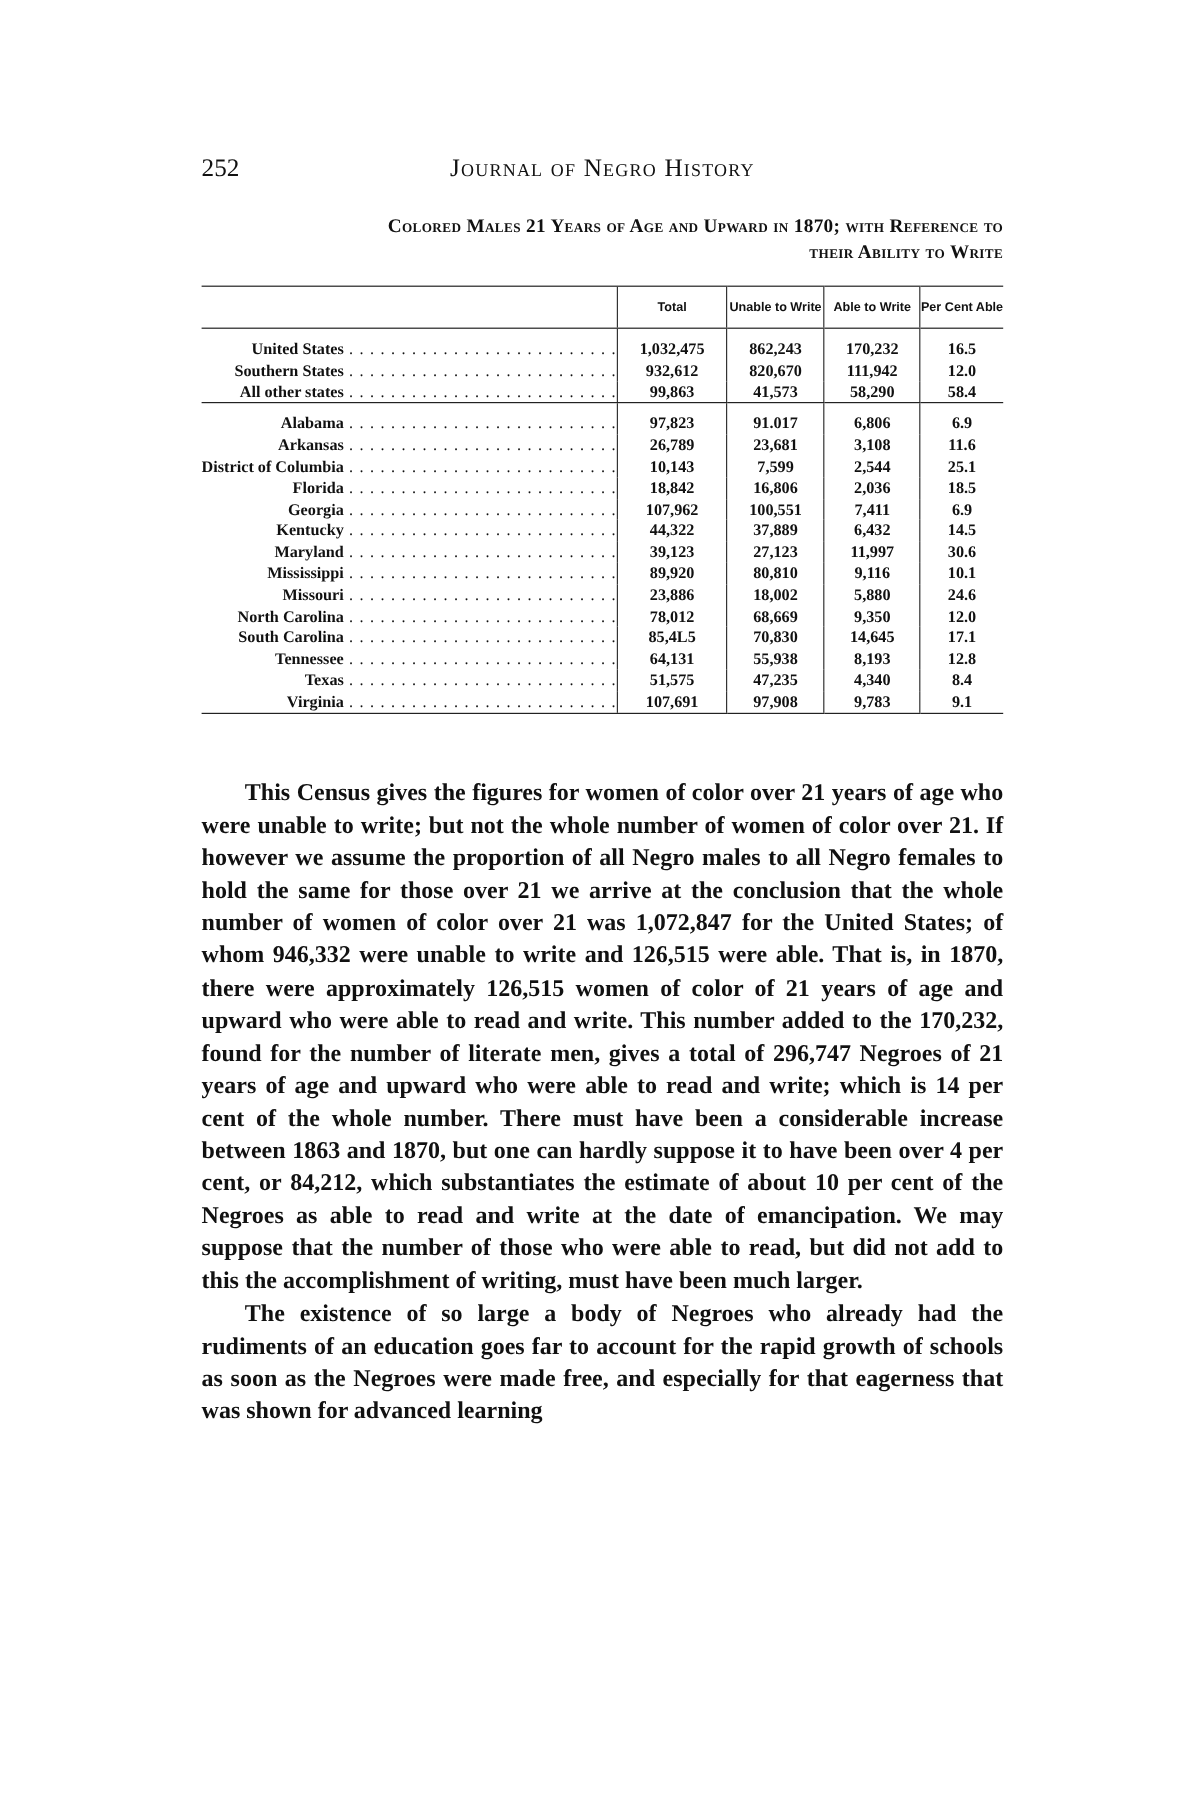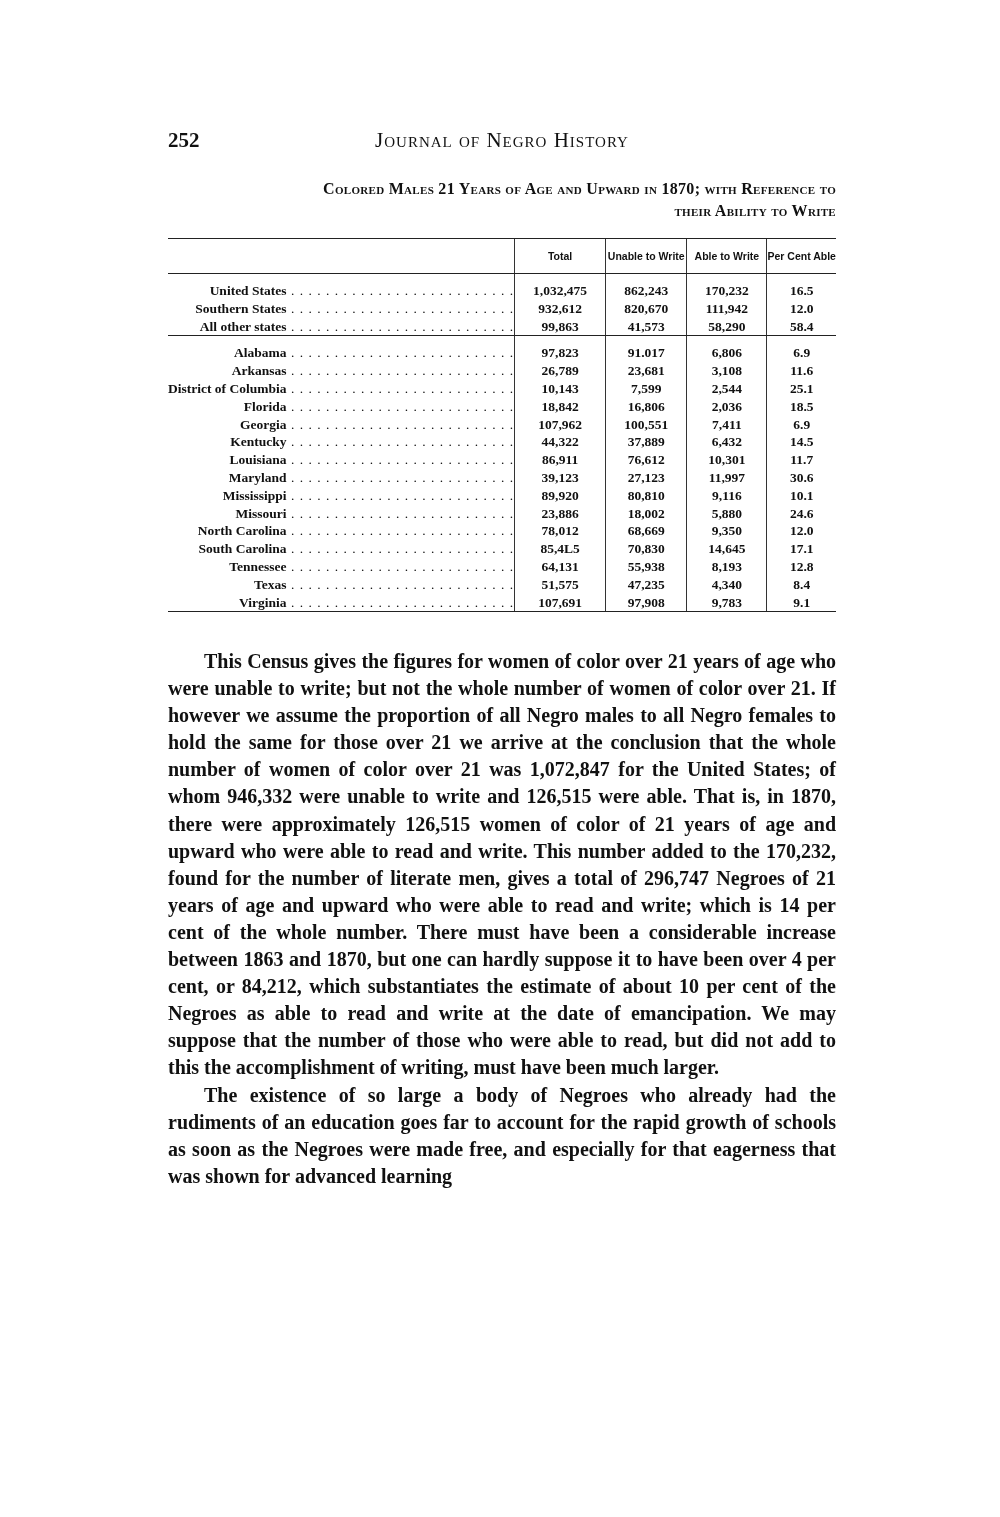--- a/index.html
+++ b/index.html
@@ -1,20 +1,20 @@
 <!DOCTYPE html>
 <html><head>
 <meta charset="utf-8">
 <style>
   html, body { margin: 0; padding: 0; background: #ffffff; }
   body { width: 1000px; height: 1517px; position: relative; overflow: hidden;
          font-family: "Liberation Serif", "DejaVu Serif", serif; color: #111; }
   .page { position: absolute; left: 168px; top: 0; width: 668px; }
   .running-head { position: absolute; top: 128px; left: 0; width: 668px; height: 30px; }
-  .page-number { position: absolute; left: 0; top: 0; font-size: 21px; font-weight: bold; }
+  .page-number { position: absolute; left: 0; top: 0; font-size: 21px; font-weight: normal; }
   .journal-title { position: absolute; left: 0; width: 668px; text-align: center; top: 0;
                    font-size: 21px; font-variant: small-caps; letter-spacing: 1px; font-weight: normal; }
   .table-caption { position: absolute; top: 178px; left: 0; width: 668px; text-align: right;
                    font-size: 16px; font-variant: small-caps; font-weight: bold; line-height: 22px; letter-spacing: 0.3px; }
   .table-wrap { position: absolute; top: 238px; left: 0; width: 668px; }
   table.census { border-collapse: collapse; width: 668px; font-size: 13.5px; font-weight: bold; }
   table.census th { font-size: 10.5px; font-weight: bold; height: 34px; padding: 0;
                     border-bottom: 1px solid #222; font-family: "Liberation Sans", sans-serif; }
   table.census td { padding: 0; height: 17.8px; line-height: 17.8px; }
   .col-label { width: 216px; text-align: left; }
@@ -119,27 +119,20 @@
             <td class="num vline">6.9</td>
           </tr>
           <tr>
             <td class="label-cell col-label"><span class="leader">Kentucky</span></td>
             <td class="num vline">44,322</td>
             <td class="num vline">37,889</td>
             <td class="num vline">6,432</td>
             <td class="num vline">14.5</td>
           </tr>
           <tr>
-            <td class="label-cell col-label"><span class="leader">Louisiana</span></td>
-            <td class="num vline">86,911</td>
-            <td class="num vline">76,612</td>
-            <td class="num vline">10,301</td>
-            <td class="num vline">11.7</td>
-          </tr>
-          <tr>
             <td class="label-cell col-label"><span class="leader">Maryland</span></td>
             <td class="num vline">39,123</td>
             <td class="num vline">27,123</td>
             <td class="num vline">11,997</td>
             <td class="num vline">30.6</td>
           </tr>
           <tr>
             <td class="label-cell col-label"><span class="leader">Mississippi</span></td>
             <td class="num vline">89,920</td>
             <td class="num vline">80,810</td>

